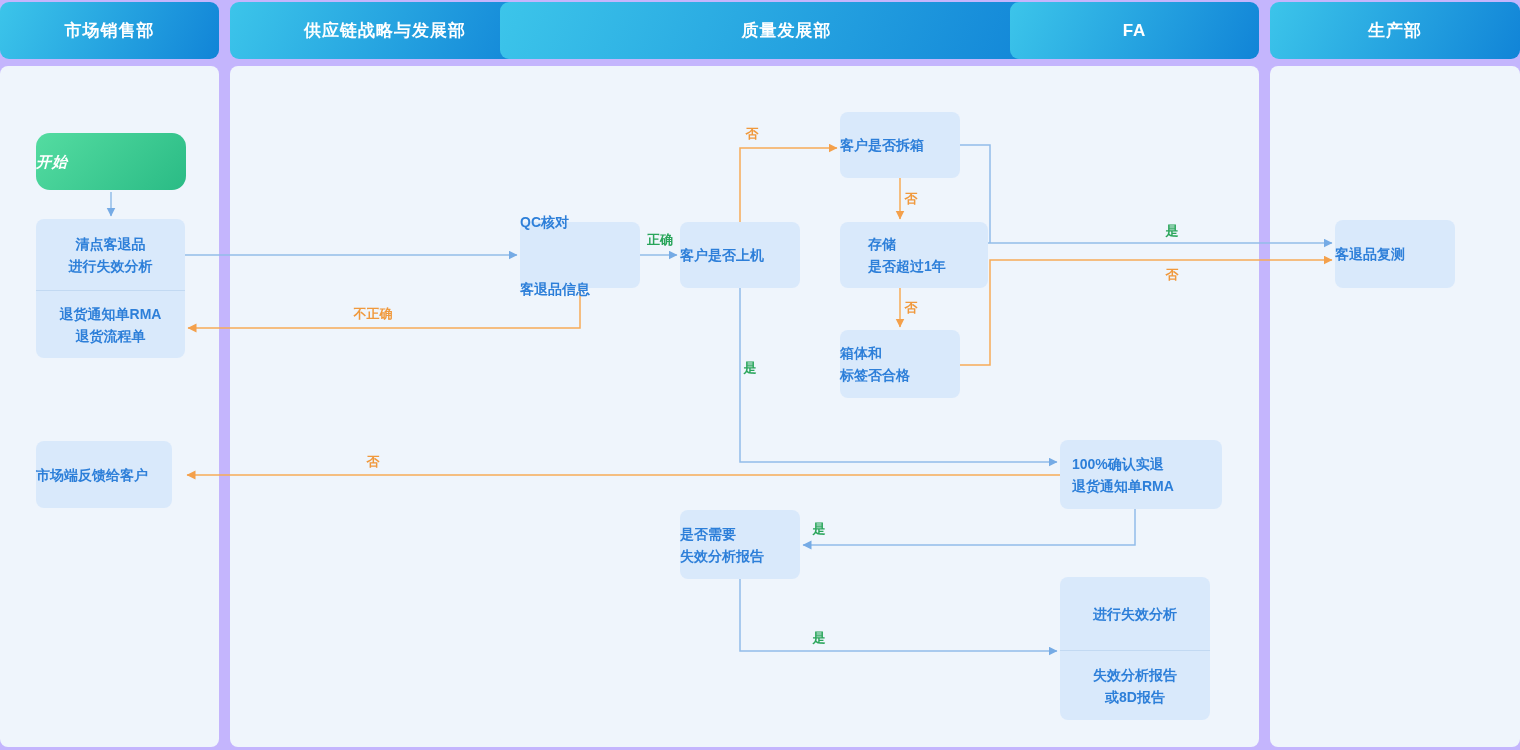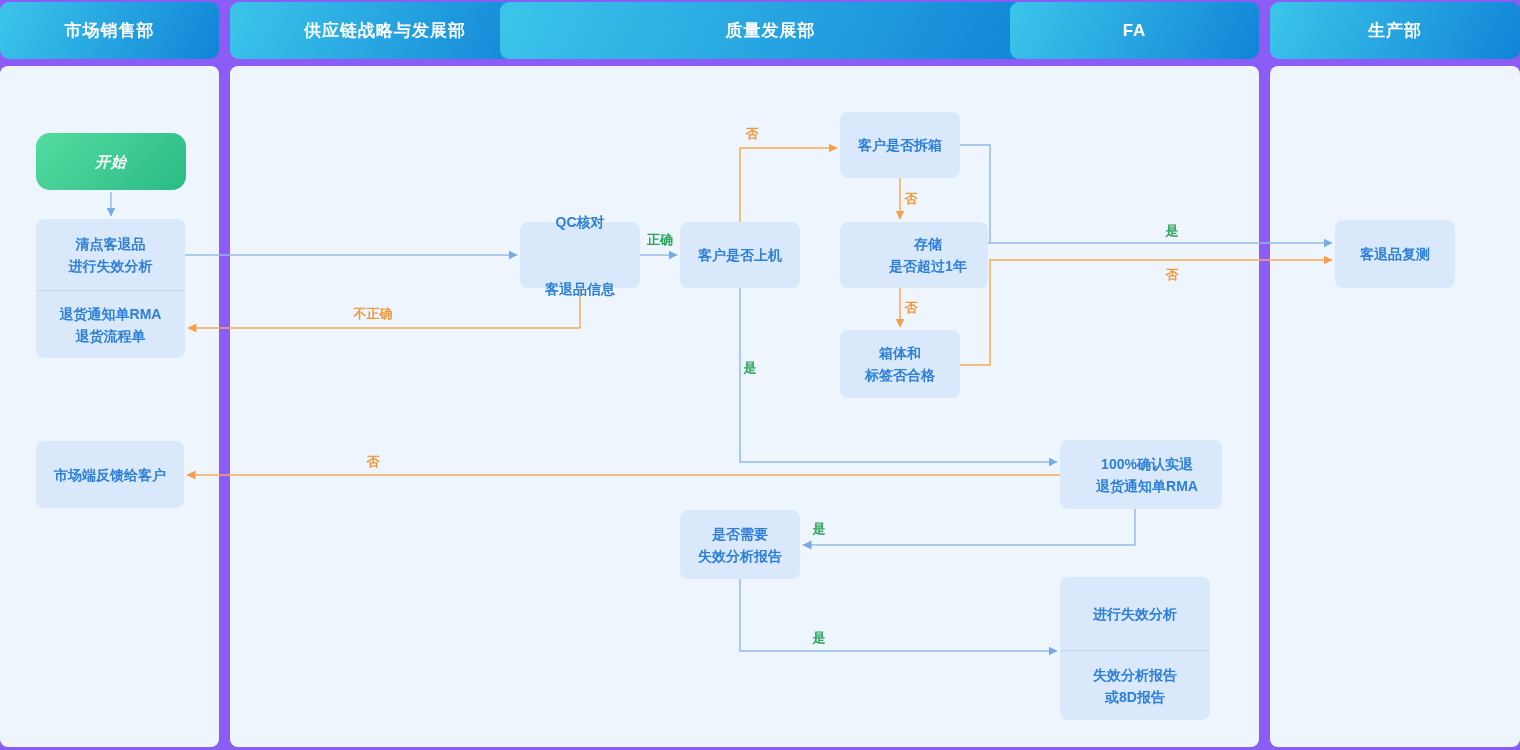--- a/index.html
+++ b/index.html
@@ -1,37 +1,37 @@
 <!DOCTYPE html>
 <html><head>
 <meta charset="utf-8">
 <style>
   html,body{margin:0;padding:0;background:#ffffff;}
   .canvas{
-    position:relative;width:1520px;height:750px;background:#8b5cf6;overflow:hidden;
+    position:relative;width:1520px;height:750px;background:#c4b5fd;overflow:hidden;
     font-family:"Liberation Sans","DejaVu Sans",sans-serif;
   }
   
   .lane-bg{position:absolute;top:66px;height:681px;background:#eff5fc;border-radius:8px;}
   .lane1{left:0;width:219px;}
   .lane2{left:230px;width:310px;}
-  .lane3{left:500px;width:541px;}
+  .lane3{left:500px;width:541px;padding-left:16px;}
   .lane4{left:1010px;width:249px;}
   .lane5{left:1270px;width:250px;}
   
   .lane-header{
     position:absolute;top:2px;height:57px;border-radius:9px;
     background:linear-gradient(115deg,#3cc5ea 0%,#1184d7 100%);
     display:flex;align-items:center;justify-content:center;
     color:#ffffff;font-size:17px;font-weight:bold;letter-spacing:1px;
   }
   
   .node{
     position:absolute;background:#d9e9fb;border-radius:8px;
-    display:flex;flex-direction:column;align-items:center;justify-content:center;
+    display:flex;flex-direction:column;align-items:flex-start;justify-content:center;
     color:#2d7fd9;font-size:14px;font-weight:600;line-height:22px;text-align:center;
   }
   .node div{pointer-events:none;}
   .start-node{
     background:linear-gradient(135deg,#54dca1 0%,#2abb85 100%);
     color:#ffffff;border-radius:14px;font-size:15px;font-weight:bold;letter-spacing:1px;
   }
   
   .combo{position:absolute;background:#d9e9fb;border-radius:8px;color:#2d7fd9;
     font-size:14px;font-weight:700;line-height:22px;text-align:center;
@@ -42,21 +42,21 @@
   #n-start{left:36px;top:133px;width:150px;height:57px;font-style:italic;}
   #n-intake-combo{left:36px;top:219px;width:149px;height:139px;}
   #n-intake-combo .s1{height:71px;}
   #n-intake-combo .s2{height:67px;}
   #n-qc{left:520px;top:222px;width:120px;height:66px;gap:45px;}
   #n-onmachine{left:680px;top:222px;width:120px;height:66px;}
   #n-unboxed{left:840px;top:112px;width:120px;height:66px;}
   #n-storage{left:840px;top:222px;width:120px;height:66px;padding-left:28px;}
   #n-boxlabel{left:840px;top:330px;width:120px;height:68px;}
   #n-retest{left:1335px;top:220px;width:120px;height:68px;}
-  #n-feedback{left:36px;top:441px;width:148px;height:67px;}
+  #n-feedback{left:36px;top:441px;width:136px;height:67px;}
   #n-confirmng{left:1060px;top:440px;width:150px;height:69px;padding-left:12px;}
   #n-needfa{left:680px;top:510px;width:120px;height:69px;}
   #n-fa-combo{left:1060px;top:577px;width:150px;height:143px;}
   #n-fa-combo .s1{height:73px;}
   #n-fa-combo .s2{height:69px;}
   
   svg.wires{position:absolute;left:0;top:0;width:1520px;height:750px;pointer-events:none;}
   .wire-blue{stroke:#93bce9;stroke-width:1.5;fill:none;}
   .wire-orange{stroke:#f7ab57;stroke-width:1.5;fill:none;}
   .lbl{font-family:"Liberation Sans","DejaVu Sans",sans-serif;font-size:13px;font-weight:600;}

